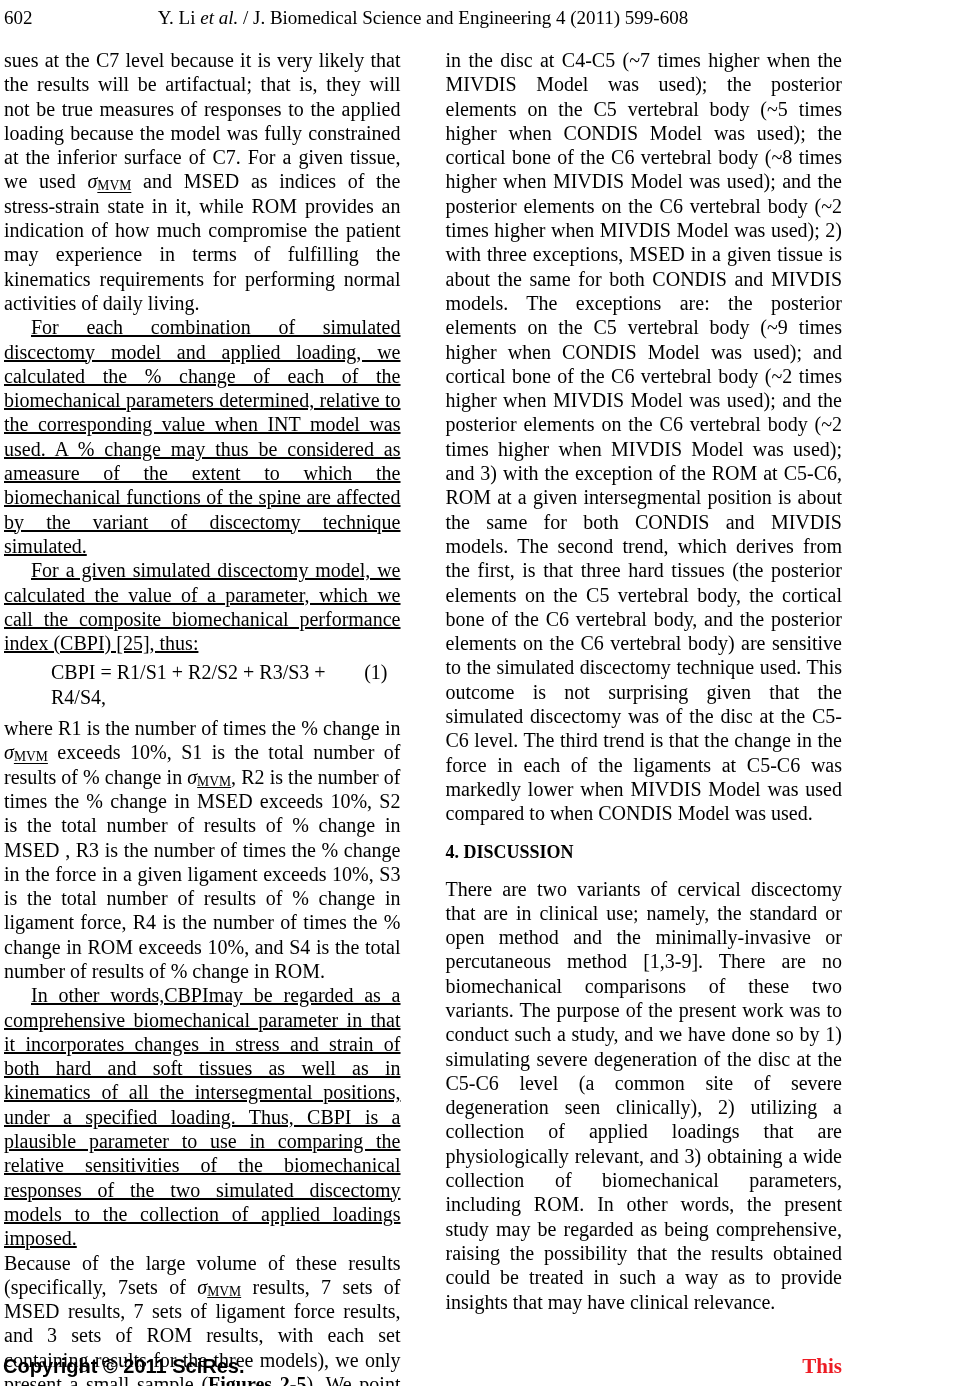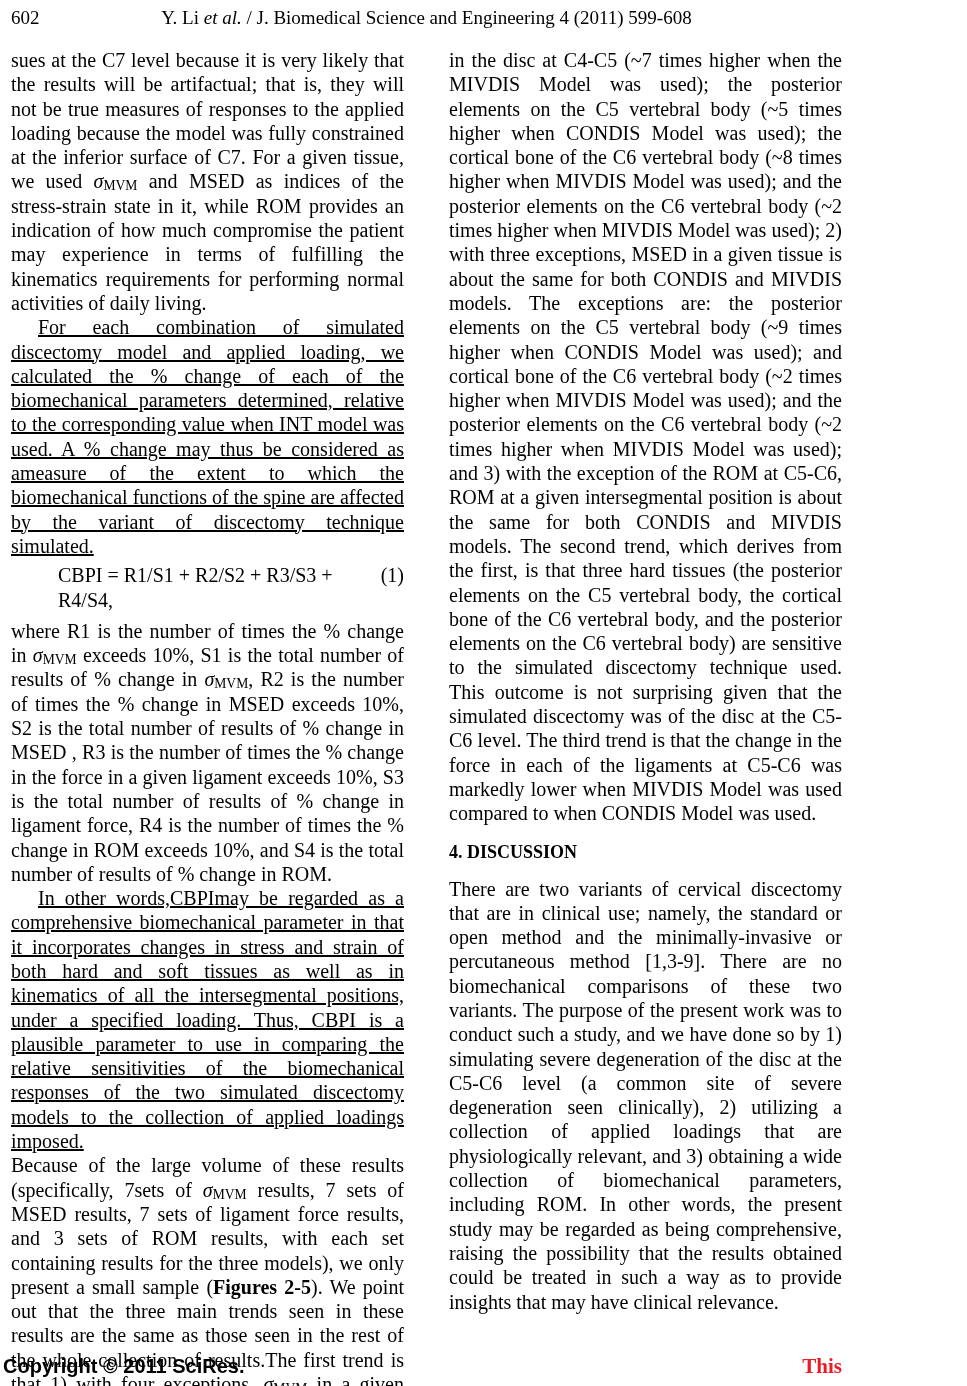--- a/index.html
+++ b/index.html
@@ -9,21 +9,21 @@
     background: #ffffff;
     color: #000000;
     font-family: "Liberation Serif", "DejaVu Serif", serif;
     position: relative;
     overflow: hidden;
   }
   .page {
     box-sizing: border-box;
     width: 845px;
     height: 1386px;
-    padding: 6px 3px 0 11px;
+    padding: 6px 3px 0 4px;
     position: relative;
   }
   .running-header {
     position: relative;
     height: 24px;
     font-size: 19px;
     line-height: 24px;
   }
   .page-number {
     position: absolute;
@@ -45,33 +45,34 @@
     font-size: 20px;
     line-height: 24.3px;
   }
   .col p { margin: 0; }
   .col p.indent { text-indent: 27px; text-decoration: underline; }
   .col sub {
     font-size: 0.68em;
     line-height: 0;
     vertical-align: -0.18em;
     letter-spacing: 0;
+    text-decoration: underline;
   }
   h2.section-heading {
     font-size: 18px;
     line-height: 26px;
     font-weight: bold;
     margin: 13px 0 12px 0;
     text-align: left;
   }
   .equation {
     display: flex;
     justify-content: space-between;
     padding-left: 47px;
-    margin: 5px 0 7px 0;
+    margin: 5px 13px 7px 0;
     text-align: left;
   }
   .page-footer {
     position: absolute;
     left: 3px;
     right: 3px;
     bottom: 7px;
     display: flex;
     justify-content: space-between;
     align-items: baseline;
@@ -95,20 +96,21 @@
   <div class="running-header">
     <span class="page-number">602</span>
     <span class="running-title">Y. Li <i>et al.</i> / J. Biomedical Science and Engineering 4 (2011) 599-608</span>
   </div>
 
   <div class="columns">
 
     <div class="col">
       <p>sues at the C7 level because it is very likely that the results will be artifactual; that is, they will not be true measures of responses to the applied loading because the model was fully constrained at the inferior surface of C7. For a given tissue, we used <i>σ</i><sub>MVM</sub> and MSED as indices of the stress-strain state in it, while ROM provides an indication of how much compromise the patient may experience in terms of fulfilling the kinematics requirements for performing normal activities of daily living.</p>
       <p class="indent">For each combination of simulated discectomy model and applied loading, we calculated the % change of each of the biomechanical parameters determined, relative to the corresponding value when INT model was used. A % change may thus be considered as ameasure of the extent to which the biomechanical functions of the spine are affected by the variant of discectomy technique simulated.</p>
+      <p class="indent">For a given simulated discectomy model, we calculated the value of a parameter, which we call the composite biomechanical performance index (CBPI) [25], thus:</p>
       <div class="equation">
         <span>CBPI = R1/S1 + R2/S2 + R3/S3 + R4/S4,</span>
         <span>(1)</span>
       </div>
       <p>where R1 is the number of times the % change in <i>σ</i><sub>MVM</sub> exceeds 10%, S1 is the total number of results of % change in <i>σ</i><sub>MVM</sub>, R2 is the number of times the % change in MSED exceeds 10%, S2 is the total number of results of % change in MSED , R3 is the number of times the % change in the force in a given ligament exceeds 10%, S3 is the total number of results of % change in ligament force, R4 is the number of times the % change in ROM exceeds 10%, and S4 is the total number of results of % change in ROM.</p>
       <p class="indent">In other words,CBPImay be regarded as a comprehensive biomechanical parameter in that it incorporates changes in stress and strain of both hard and soft tissues as well as in kinematics of all the intersegmental positions, under a specified loading. Thus, CBPI is a plausible parameter to use in comparing the relative sensitivities of the biomechanical responses of the two simulated discectomy models to the collection of applied loadings imposed.</p>
       <p>Because of the large volume of these results (specifically, 7sets of <i>σ</i><sub>MVM</sub> results, 7 sets of MSED results, 7 sets of ligament force results, and 3 sets of ROM results, with each set containing results for the three models), we only present a small sample (<b>Figures 2-5</b>). We point out that the three main trends seen in these results are the same as those seen in the rest of the whole collection of results.The first trend is that 1) with four exceptions, <i>σ</i><sub>MVM</sub> in a given tissue is about the same when CONDIS model or MIVDIS Model is used. The exceptions are in the AF</p>
     </div>
 
     <div class="col">

